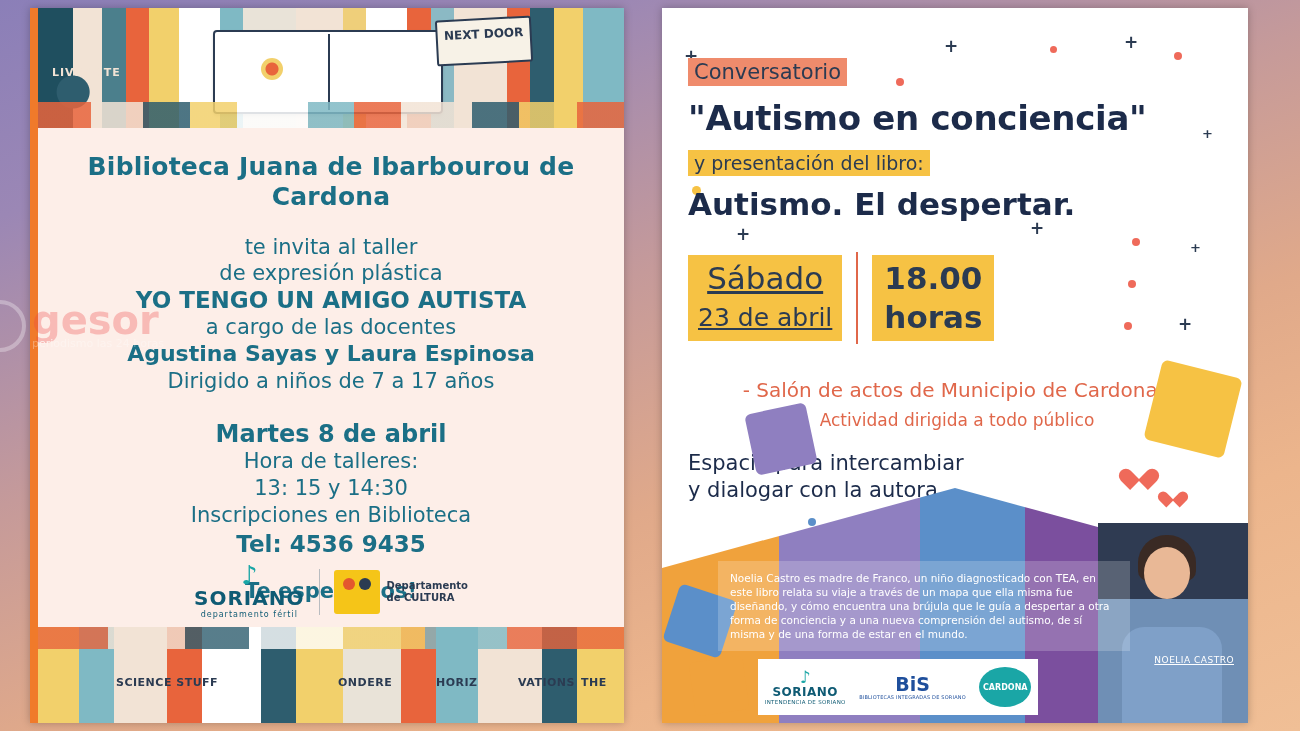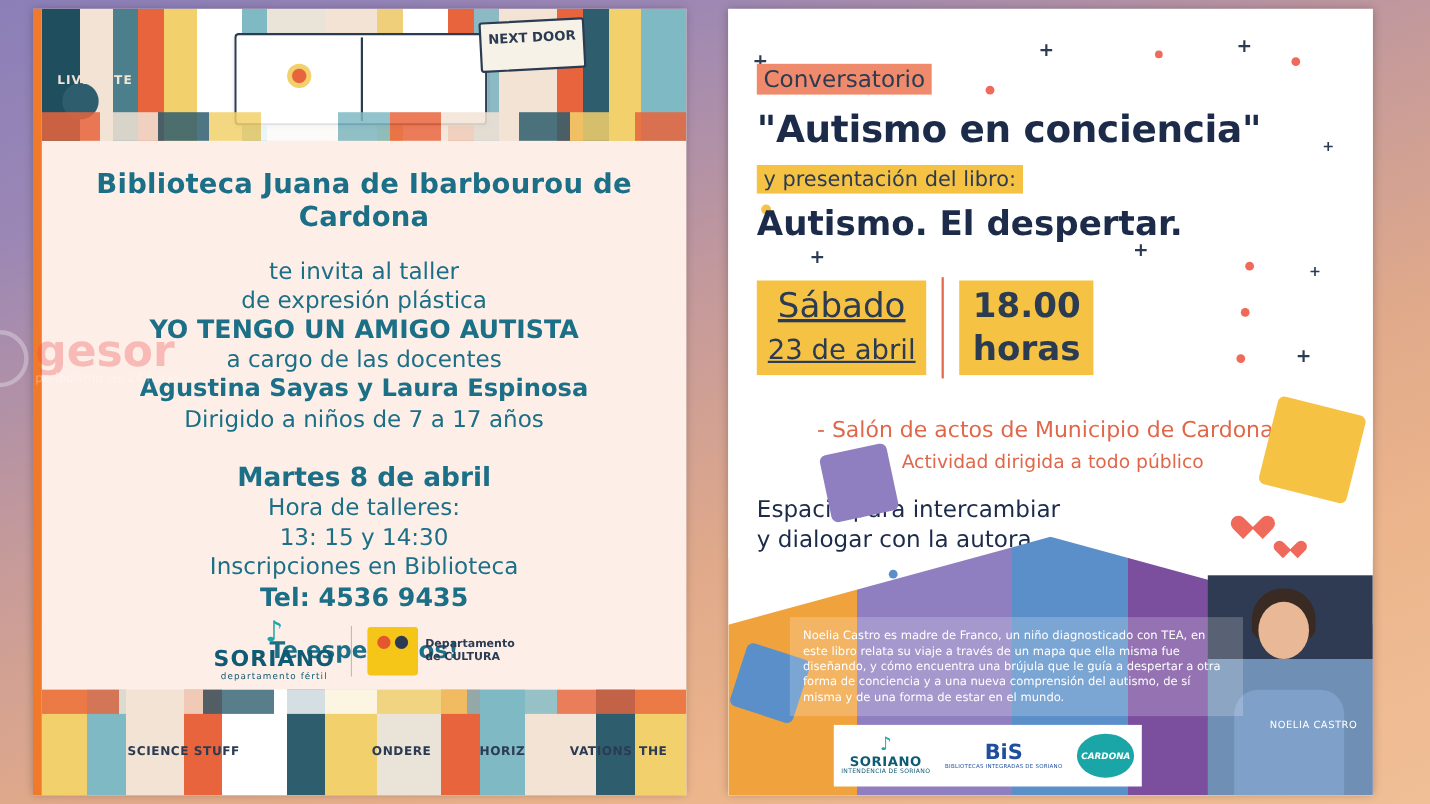--- a/index.html
+++ b/index.html
@@ -119,35 +119,35 @@
 
   .chevron{position:absolute;left:0;right:0;bottom:0;height:235px;overflow:hidden;}
   .chev-a{position:absolute;left:0;bottom:0;width:100%;height:235px;
     background:linear-gradient(90deg,#f0a23c 0 20%, #8f7fc0 20% 44%, #5b8fc9 44% 62%, #7b4f9e 62% 100%);
     clip-path:polygon(0 34%,50% 0,100% 34%,100% 100%,0 100%);}
   .photo{position:absolute;right:0;bottom:0;width:150px;height:200px;
     background:linear-gradient(180deg,#2f3b52 0 38%,#6f8fb5 38% 100%);}
   .photo .head{position:absolute;left:46px;top:24px;width:46px;height:52px;border-radius:50%;background:#e9b896;}
   .photo .hair{position:absolute;left:40px;top:12px;width:58px;height:46px;border-radius:28px 28px 10px 10px;background:#3a2a24;}
   .photo .body{position:absolute;left:24px;bottom:0;width:100px;height:96px;border-radius:22px 22px 0 0;background:#7fa0c8;}
-  .photo-caption{position:absolute;right:14px;bottom:58px;color:#fff;font-size:9px;letter-spacing:.5px;}
+  .photo-caption{position:absolute;right:14px;bottom:58px;color:#fff;font-size:9px;letter-spacing:.5px;text-decoration:underline;}
 
   .blurb{position:absolute;left:56px;bottom:72px;width:412px;background:rgba(255,255,255,.20);
     color:#ffffff;font-size:10.5px;line-height:14px;padding:10px 12px;box-sizing:border-box;}
   .r-logos{position:absolute;left:96px;bottom:8px;width:280px;height:56px;background:#fff;
     display:flex;align-items:center;justify-content:space-around;}
   .rl{display:flex;flex-direction:column;align-items:center;color:#0f5b74;}
   .rl .mark{font-size:17px;color:#1aa6a6;line-height:15px;}
   .rl .nm{font-size:12px;font-weight:bold;letter-spacing:.5px;}
   .rl .tg{font-size:5.5px;letter-spacing:.3px;}
   .bis{display:flex;flex-direction:column;align-items:center;}
   .bis .w{font-size:19px;font-weight:bold;color:#1f4f9c;line-height:19px;}
   .bis .tg{font-size:5px;color:#1f4f9c;letter-spacing:.2px;}
   .cardona{width:52px;height:40px;border-radius:50%;background:#1aa6a6;color:#fff;font-size:8px;font-weight:bold;
-    display:flex;align-items:center;justify-content:center;font-style:italic;}
+    display:flex;align-items:center;justify-content:center;}
 
   .puzzle{position:absolute;border-radius:6px;}
   .pz-yellow{right:14px;top:360px;width:82px;height:82px;background:#f6c244;transform:rotate(14deg);}
   .pz-purple{left:88px;top:400px;width:62px;height:62px;background:#8f7fc0;transform:rotate(-12deg);}
   .pz-blue{left:8px;bottom:72px;width:60px;height:60px;background:#5b8fc9;transform:rotate(18deg);}
   .pz-orange{left:30px;bottom:10px;width:54px;height:54px;background:#f0a23c;transform:rotate(-8deg);}
   .heart{position:absolute;right:96px;top:452px;width:26px;height:24px;}
   .heart:before,.heart:after{content:"";position:absolute;width:14px;height:20px;background:#ef6a5a;border-radius:8px 8px 0 0;top:0;}
   .heart:before{left:0;transform:rotate(-45deg);transform-origin:100% 100%;}
   .heart:after{right:0;transform:rotate(45deg);transform-origin:0 100%;}

